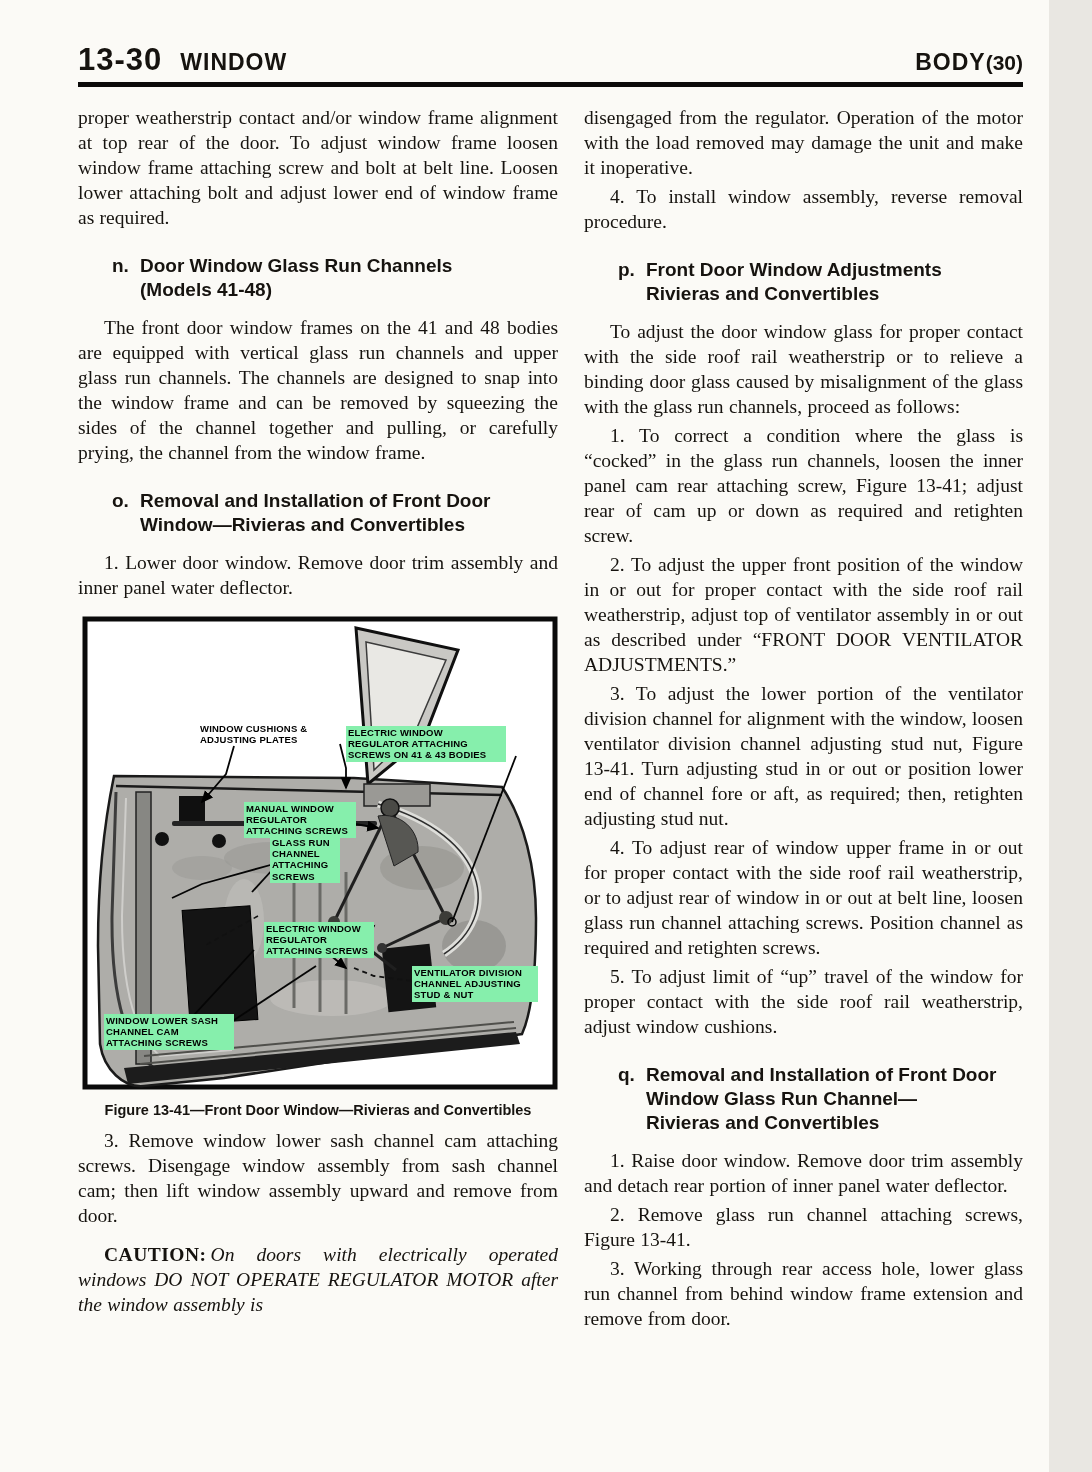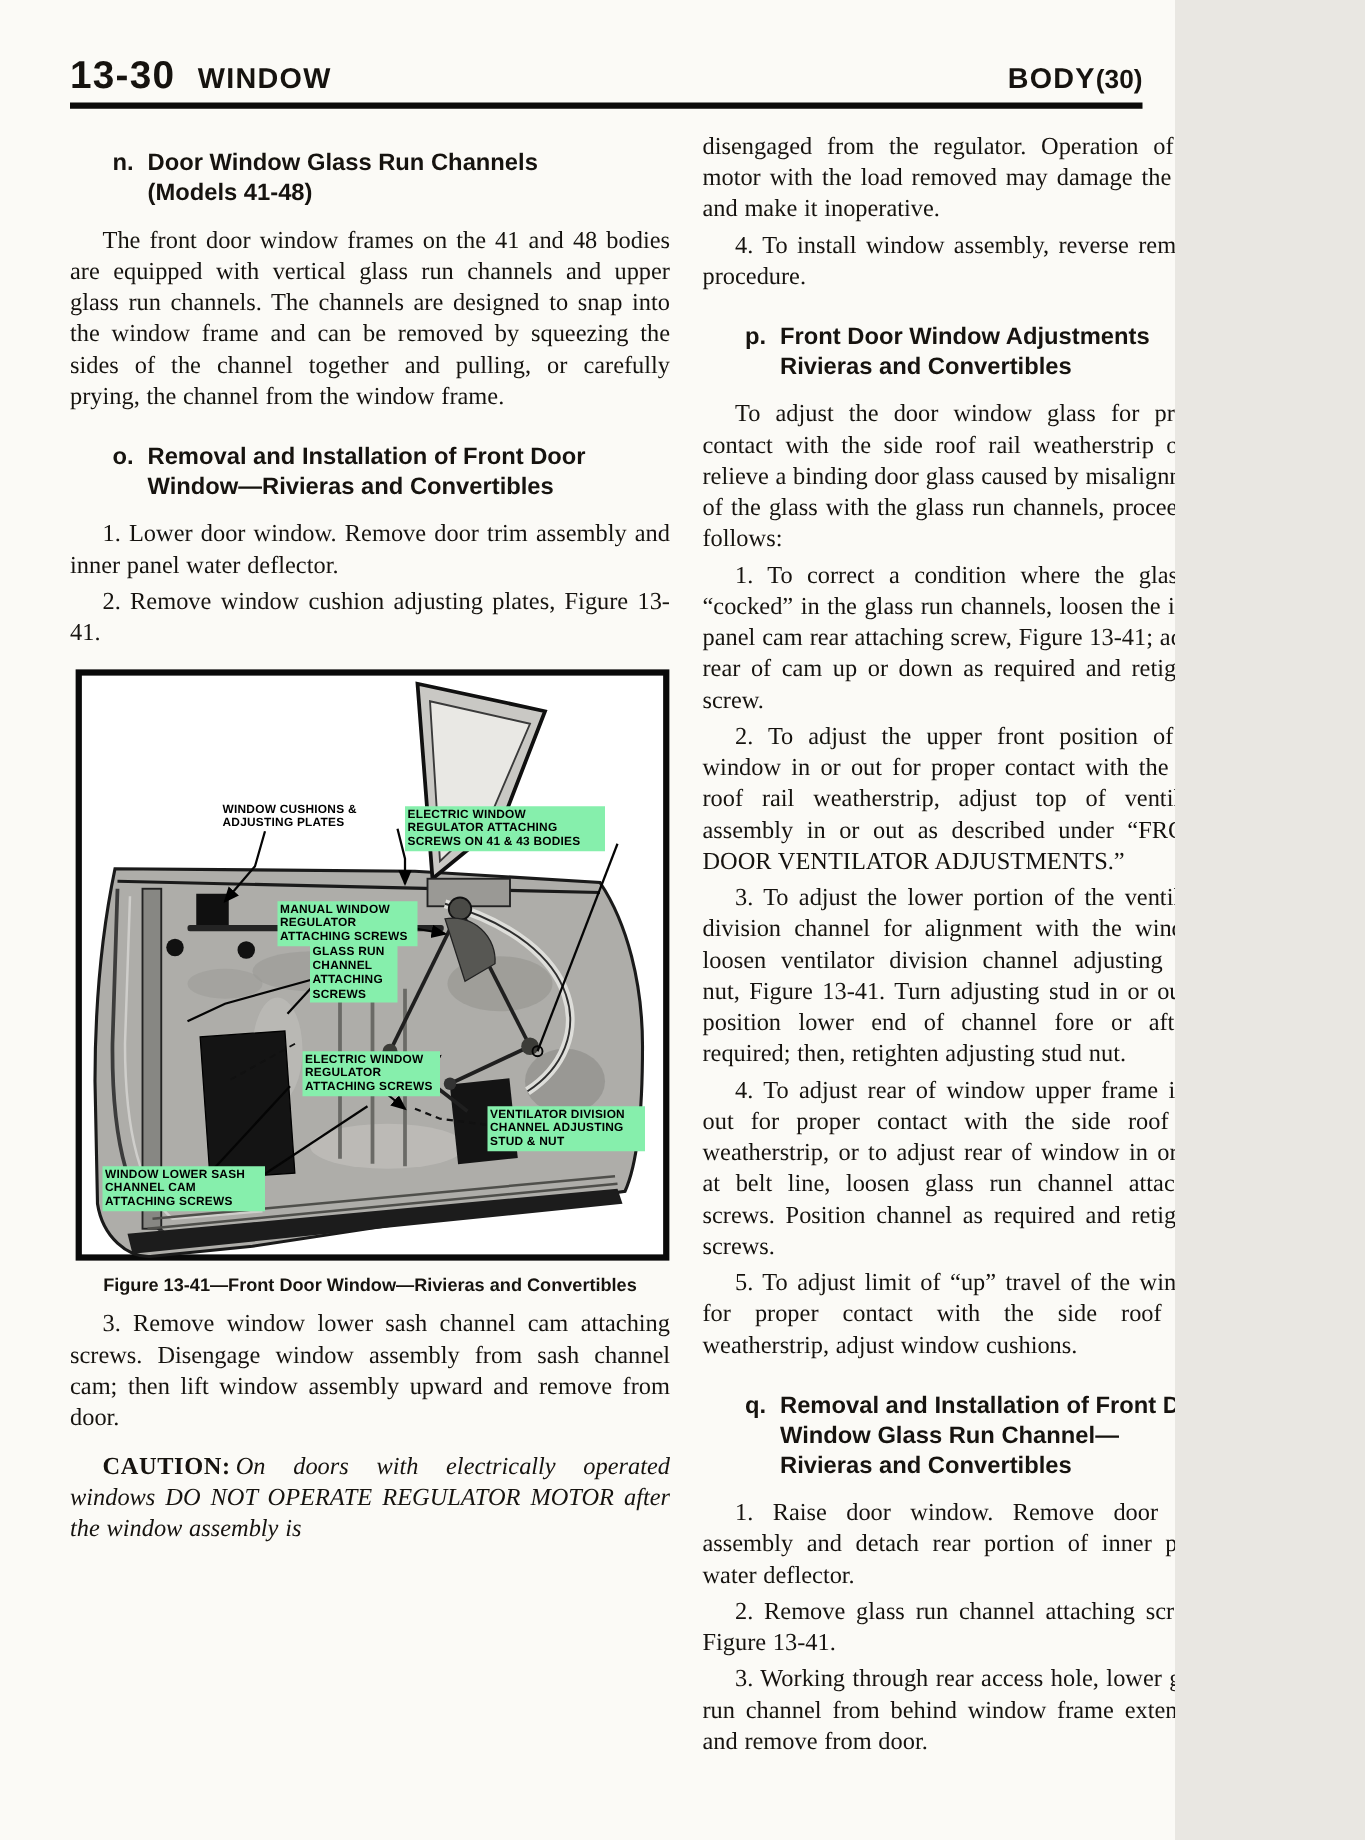--- a/index.html
+++ b/index.html
@@ -2,22 +2,22 @@
 <html><head>
 <meta charset="utf-8">
 <style>
   html,body{margin:0;padding:0;}
   body{
     width:1092px;height:1472px;
     background:#e9e7e2;
     font-family:"Liberation Serif", serif;
   }
   .page{
-    position:relative;width:940px;height:1472px;overflow:hidden;
-    background:#fbfaf6;color:#16130f;
+    position:relative;width:1027px;height:1472px;overflow:hidden;
+    background:#fbfaf6;color:#16130f;padding-left:22px;
   }
   .inner{padding:42px 26px 0 56px;}
   
   .hdr{display:flex;align-items:baseline;font-family:"Liberation Sans",sans-serif;font-weight:700;}
   .hdr .code{font-size:31px;letter-spacing:1px;}
   .hdr .ltitle{font-size:23px;margin-left:18px;letter-spacing:1px;text-align:center;}
   .hdr .rgrp{margin-left:auto;display:flex;align-items:baseline;}
   .hdr .rtitle{font-size:23px;letter-spacing:1px;}
   .hdr .pnum{font-size:21px;}
   .rule{height:5px;background:#0b0a09;margin-top:4px;}
@@ -58,39 +58,39 @@
       <span class="rgrp">
         <span class="rtitle">BODY</span>
         <span class="pnum">(30)</span>
       </span>
     </div>
     <div class="rule"></div>
 
     <div class="cols">
 
       <div class="col">
+        <p class="gap-top">proper weatherstrip contact and/or window frame alignment at top rear of the door. To adjust window frame loosen window frame attaching screw and bolt at belt line. Loosen lower attaching bolt and adjust lower end of window frame as required.</p>
 
         <div class="sec">
           <span class="letter">n.</span>
           <span class="lines">
             <div>Door Window Glass Run Channels</div>
             <div>(Models 41-48)</div>
           </span>
         </div>
         <p class="ind">The front door window frames on the 41 and 48 bodies are equipped with vertical glass run channels and upper glass run channels. The channels are designed to snap into the window frame and can be removed by squeezing the sides of the channel together and pulling, or carefully prying, the channel from the window frame.</p>
 
         <div class="sec">
           <span class="letter">o.</span>
           <span class="lines">
             <div>Removal and Installation of Front Door</div>
             <div>Window—Rivieras and Convertibles</div>
           </span>
         </div>
         <p class="ind">1. Lower door window. Remove door trim assembly and inner panel water deflector.</p>
-        <p class="ind">2. Remove window cushion adjusting plates, Figure 13-41.</p>
 
         <div class="figwrap">
           <svg width="476" height="474" viewBox="0 0 476 474">
             <defs>
               <marker id="ah" markerWidth="8" markerHeight="8" refX="6" refY="3" orient="auto">
                 <path d="M0,0 L7,3 L0,6 Z" fill="#000"></path>
               </marker>
             </defs>
 
             <rect x="3" y="3" width="470" height="468" fill="#ffffff" stroke="#0a0a0a" stroke-width="5"></rect>

